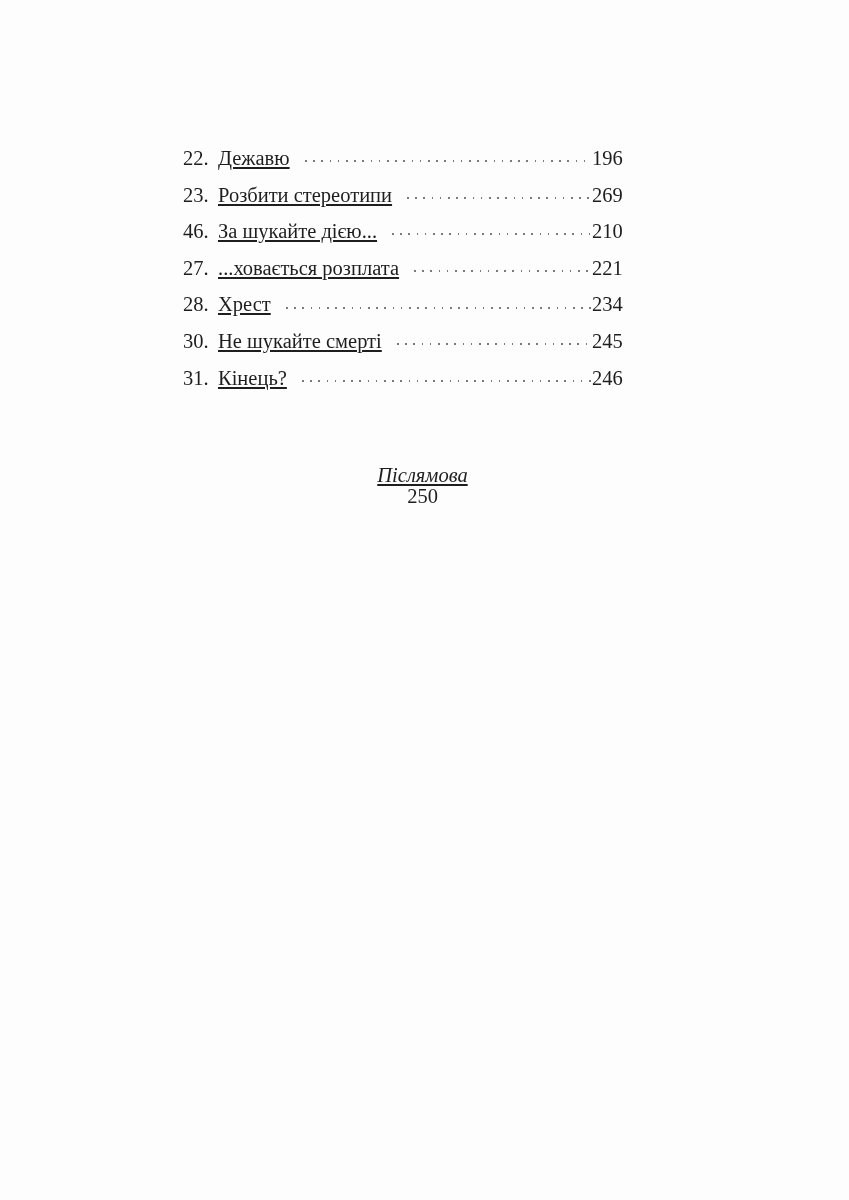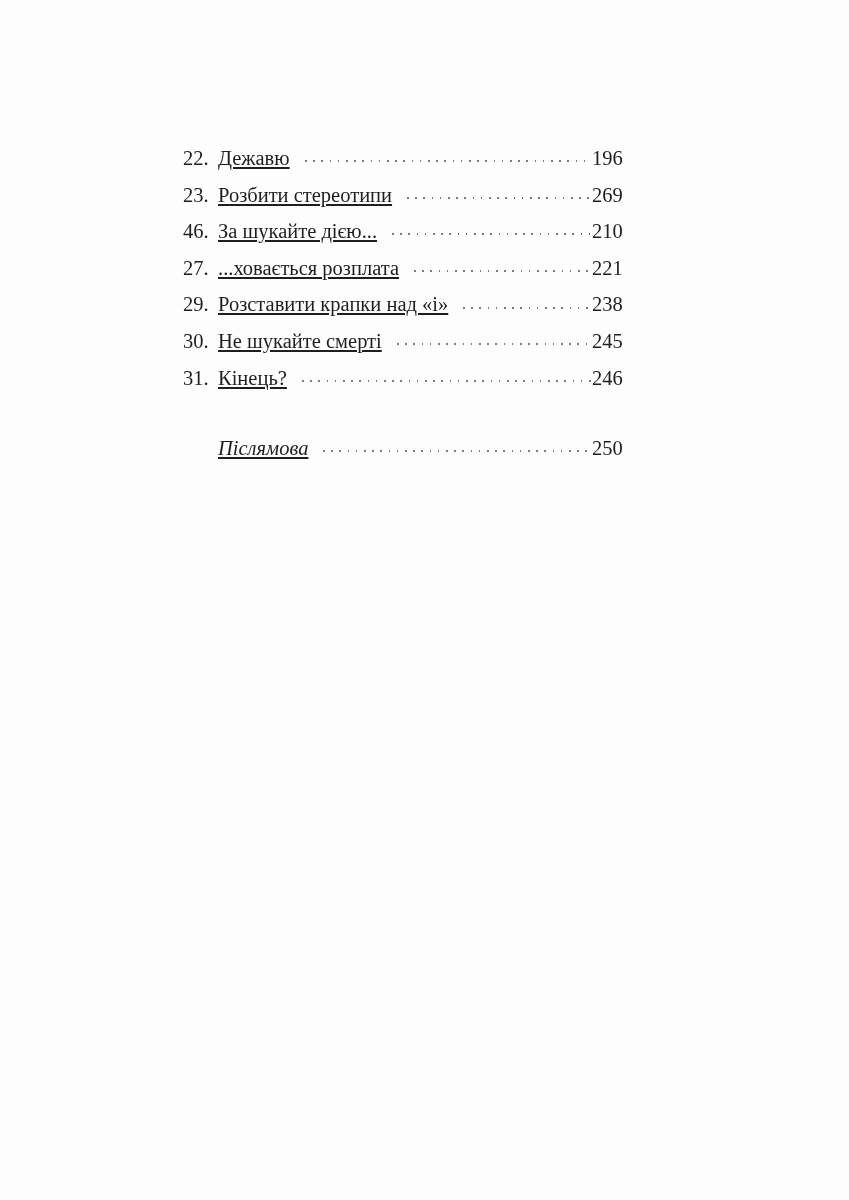--- a/index.html
+++ b/index.html
@@ -50,20 +50,21 @@
       #7b7b7b 0px, #7b7b7b 1.6px,
       transparent 1.6px, transparent 8.2px
     );
   }
   .pagenum {
     flex: 0 0 70px;
     white-space: nowrap;
   }
   .afterword {
     margin-top: 34px;
+    flex-direction: column;
   }
   .afterword .title {
     font-style: italic;
   }
 </style>
 </head>
 <body>
 
 <div class="toc">
   <div id="toc-entries">
@@ -85,24 +86,24 @@
         <span class="leader"></span>
         <span class="pagenum">210</span>
       </div>
       <div class="row">
         <span class="num">27.</span>
         <span class="title">...ховається розплата</span>
         <span class="leader"></span>
         <span class="pagenum">221</span>
       </div>
       <div class="row">
-        <span class="num">29.</span>
-        <span class="title">Розставити крапки над «і»</span>
+        <span class="num">28.</span>
+        <span class="title">Хрест</span>
         <span class="leader"></span>
-        <span class="pagenum">238</span>
+        <span class="pagenum">234</span>
       </div>
       <div class="row">
         <span class="num">30.</span>
         <span class="title">Не шукайте смерті</span>
         <span class="leader"></span>
         <span class="pagenum">245</span>
       </div>
       <div class="row">
         <span class="num">31.</span>
         <span class="title">Кінець?</span>

